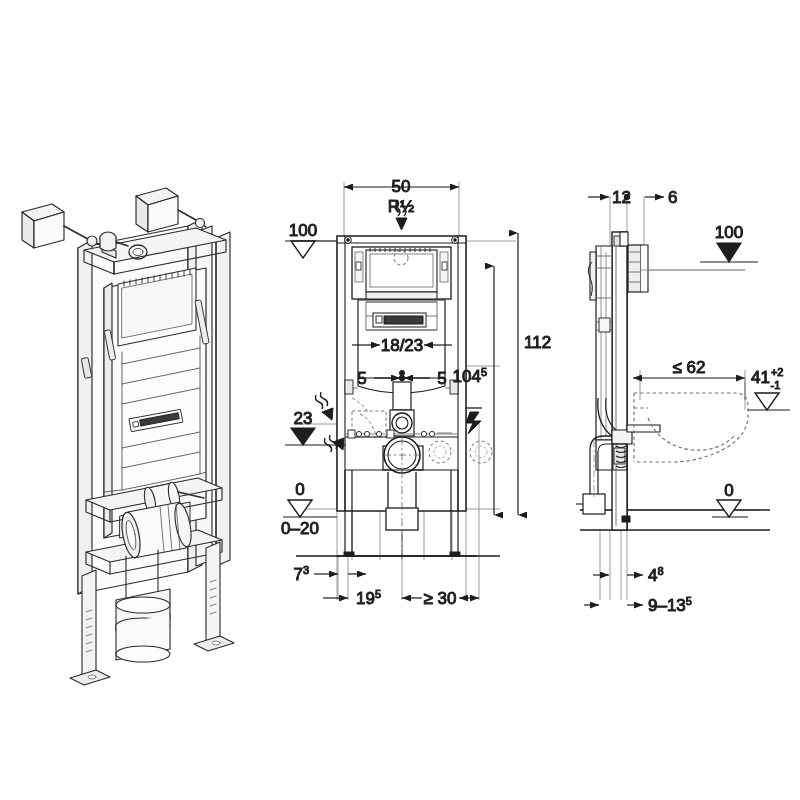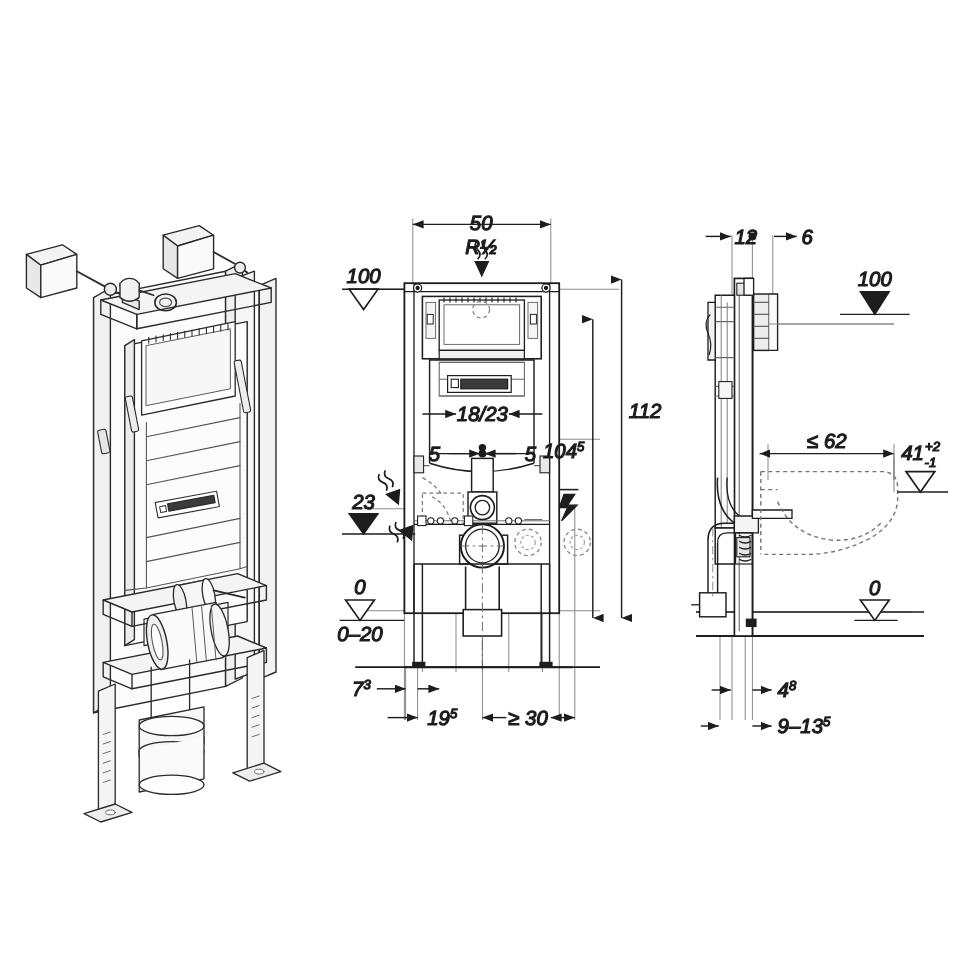--- a/index.html
+++ b/index.html
@@ -4,21 +4,21 @@
 <title>Technical Drawing</title>
 <style>
   html,body{margin:0;padding:0;background:#ffffff;}
   body{
     width:800px;height:800px;
     font-family:"Liberation Sans", sans-serif;
     color:#1a1a1a;
     overflow:hidden;
     position:relative;
   }
-  #sheet{position:absolute;inset:0;width:800px;height:616px;font-style:italic;}
+  #sheet{position:absolute;inset:0;width:800px;height:616px;}
   svg{display:block;}
   .dimtext{
     font-family:"Liberation Sans", sans-serif;
     font-size:17px;
     fill:#1d1d1d;
   }
   .dimsup{font-size:11px;}
 </style>
 </head>
 <body>

